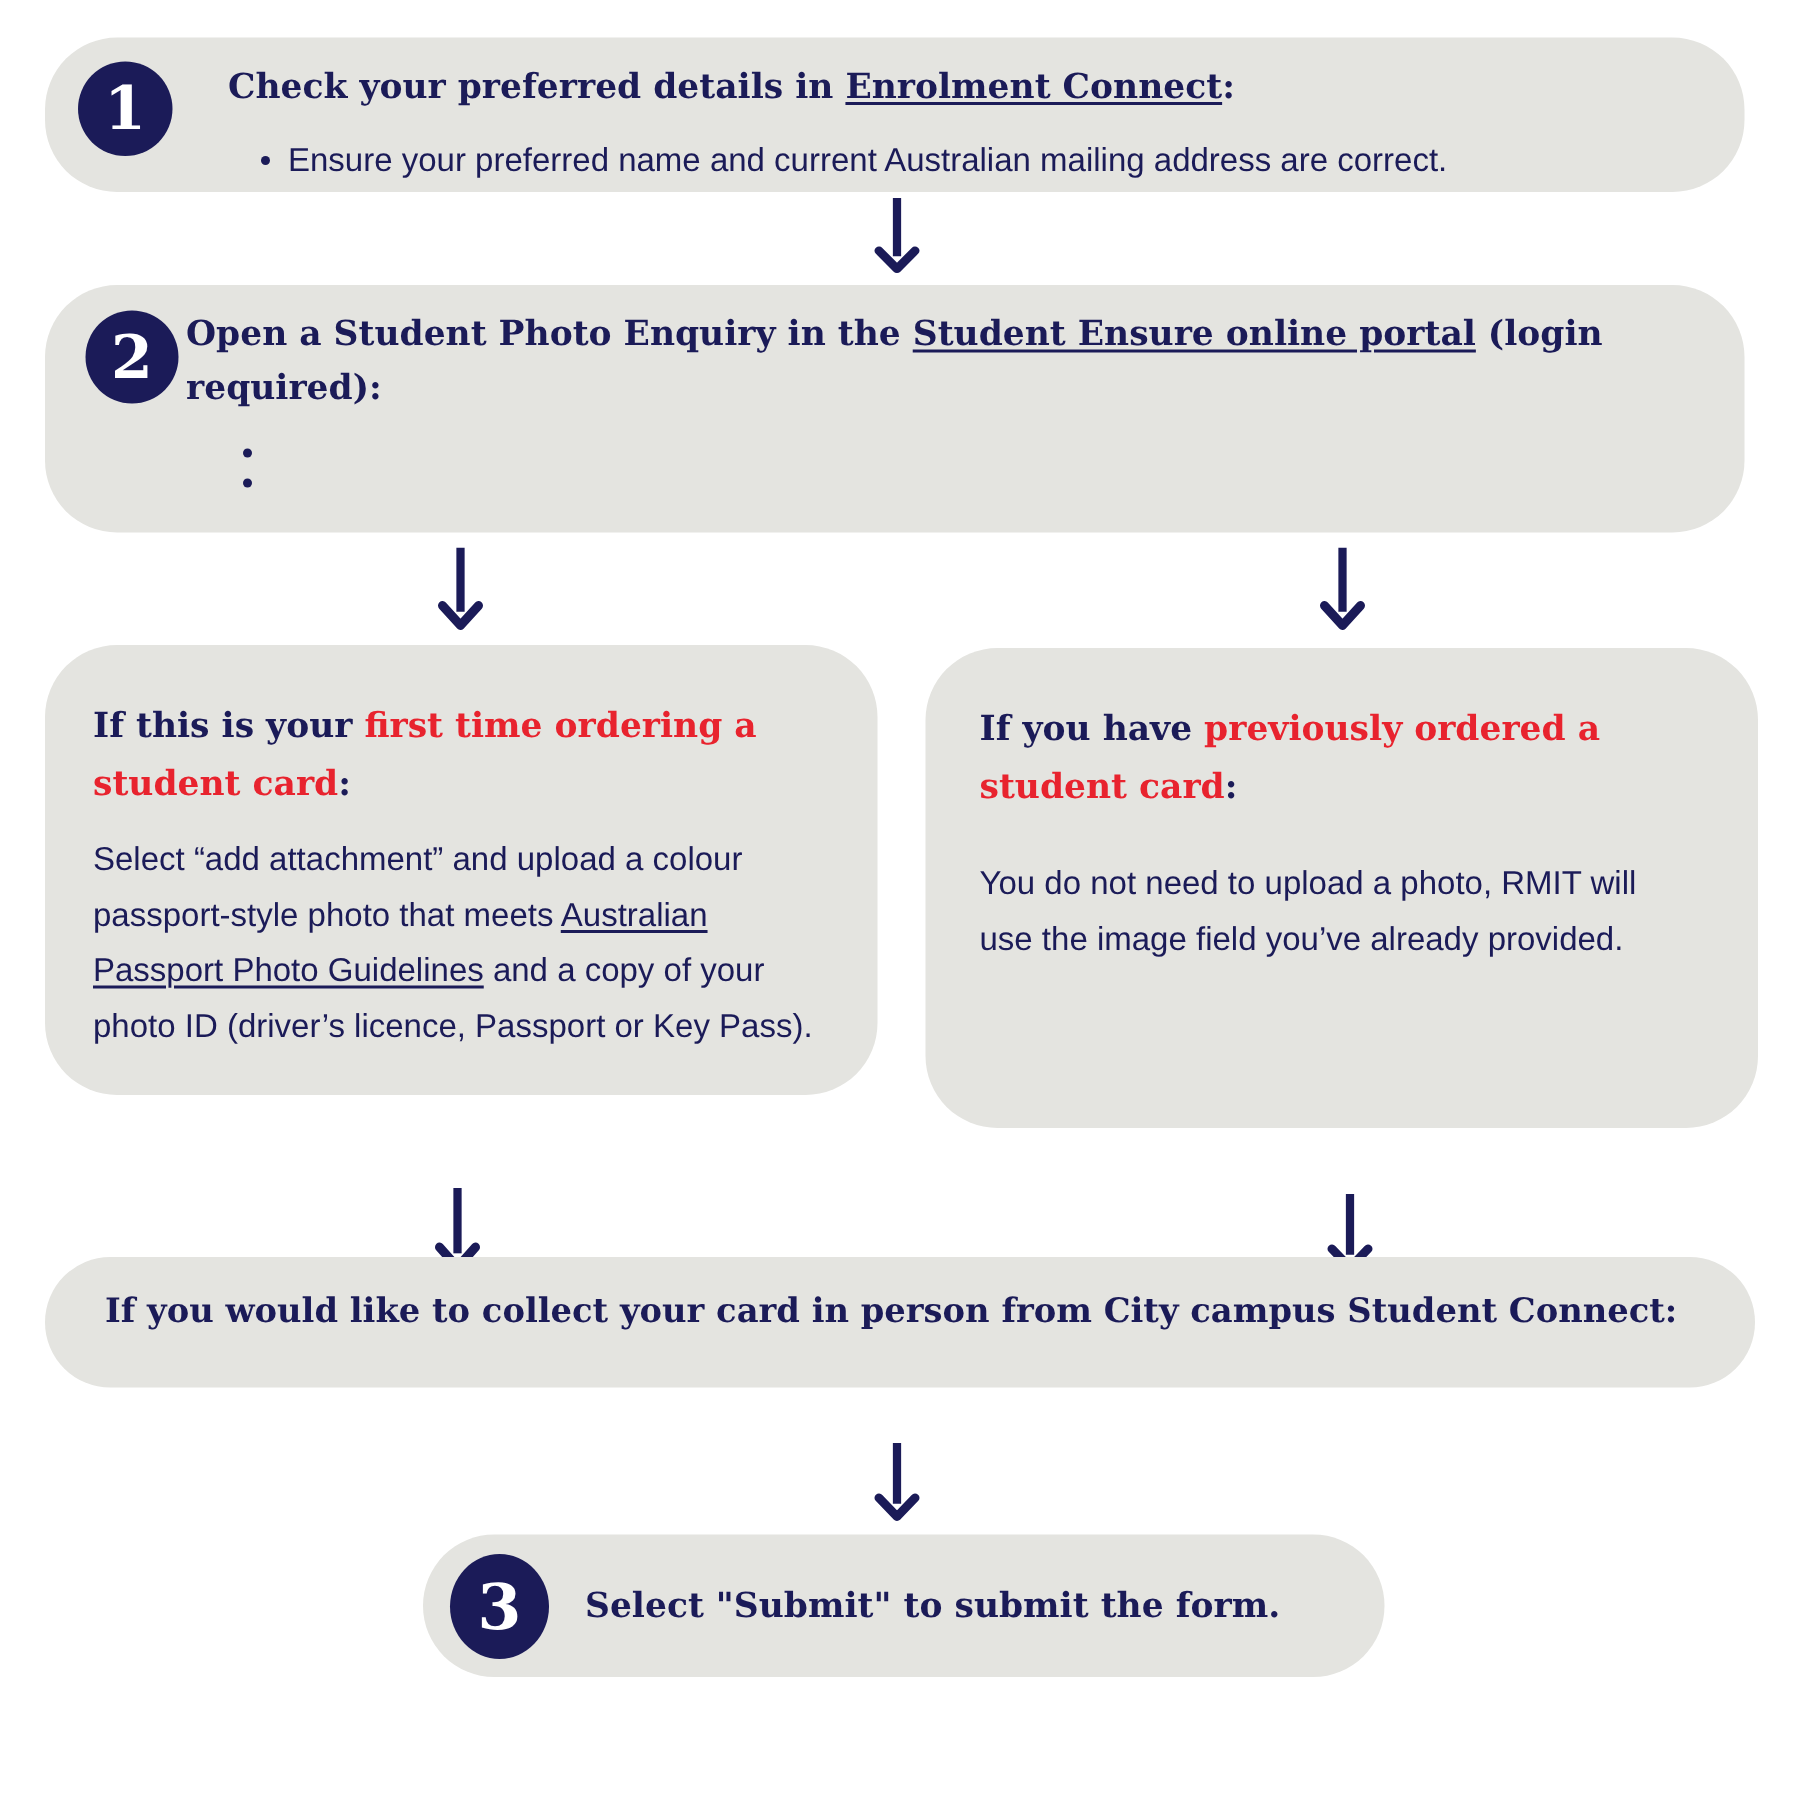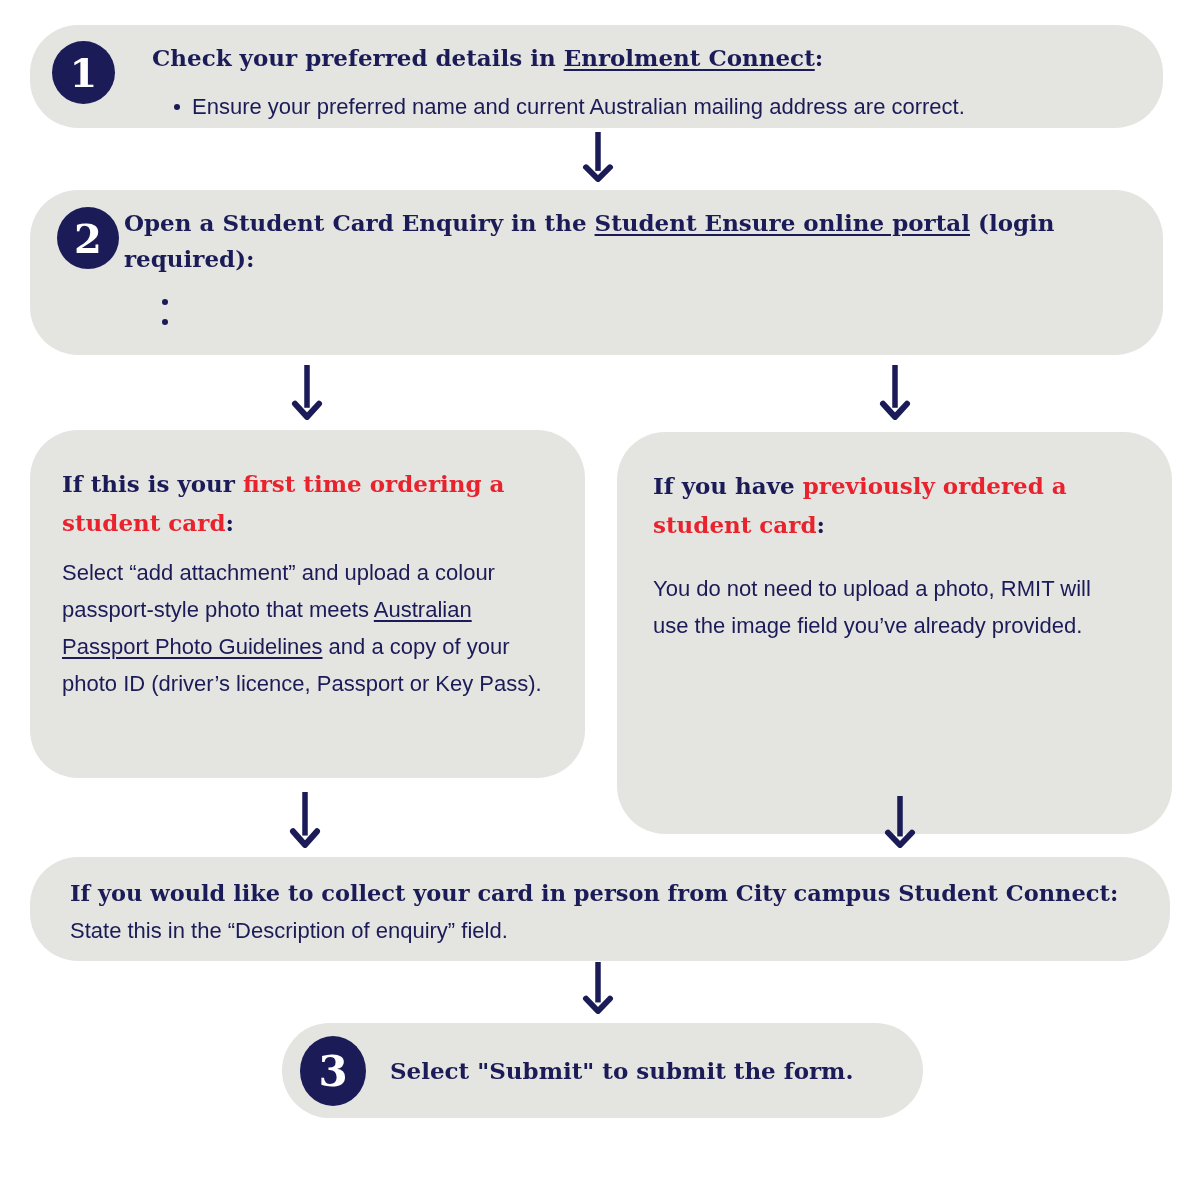--- a/index.html
+++ b/index.html
@@ -99,68 +99,67 @@
   <svg class="arrow" style="left:581px; top:132px;" width="34" height="50" viewBox="0 0 34 54" preserveAspectRatio="none">
     <line x1="17" y1="0" x2="17" y2="42" stroke="currentColor" stroke-width="5.5"></line>
     <path d="M5 38 L17 51 L29 38" fill="none" stroke="currentColor" stroke-width="6" stroke-linecap="round" stroke-linejoin="round"></path>
   </svg>
 
   <section class="box" style="left:30px; top:190px; width:1133px; height:165px;">
     <div class="circle" style="left:27px; top:17px; width:62px; height:62px;">
       <span>2</span>
     </div>
     <div style="position:absolute; left:94px; top:15px; width:990px;">
-      <h2 class="heading" style="max-width:950px;"><span>Open a Student Card Enquiry in the </span><a class="link">Student Ensure online portal</a><span> (login required):</span></h2>
+      <h2 class="heading" style="max-width:950px;"><span>Open a Student Photo Enquiry in the </span><a class="link">Student Ensure online portal</a><span> (login required):</span></h2>
       <ul class="bullets" style="padding-left:38px; margin-top:8px;">
         <li>
           <span class="dot"></span>
         </li>
         <li>
           <span class="dot"></span>
         </li>
       </ul>
     </div>
   </section>
 
   <svg class="arrow" style="left:290px; top:365px;" width="34" height="55" viewBox="0 0 34 54" preserveAspectRatio="none">
     <line x1="17" y1="0" x2="17" y2="42" stroke="currentColor" stroke-width="5.5"></line>
     <path d="M5 38 L17 51 L29 38" fill="none" stroke="currentColor" stroke-width="6" stroke-linecap="round" stroke-linejoin="round"></path>
   </svg>
   <svg class="arrow" style="left:878px; top:365px;" width="34" height="55" viewBox="0 0 34 54" preserveAspectRatio="none">
     <line x1="17" y1="0" x2="17" y2="42" stroke="currentColor" stroke-width="5.5"></line>
     <path d="M5 38 L17 51 L29 38" fill="none" stroke="currentColor" stroke-width="6" stroke-linecap="round" stroke-linejoin="round"></path>
   </svg>
 
-  <section class="box" style="left:30px; top:430px; width:555px; height:348px;">
+  <section class="box" style="left:30px; top:430px; width:555px; height:300px;">
     <div style="position:absolute; left:32px; top:34px; width:495px;">
       <h2 class="heading" style="line-height:39px; max-width:475px;"><span>If this is your </span><span class="hl">first time ordering a student card</span><span>:</span></h2>
       <p class="body-text" style="margin-top:12px; max-width:492px;"><span>Select “add attachment” and upload a colour passport-style photo that meets </span><a class="link" style="text-decoration-thickness:1.5px;">Australian Passport Photo Guidelines</a><span> and a copy of your photo ID (driver’s licence, Passport or Key Pass).</span></p>
     </div>
   </section>
 
-  <section class="box" style="left:617px; top:432px; width:555px; height:402px;">
+  <section class="box" style="left:617px; top:432px; width:555px; height:320px;">
     <div style="position:absolute; left:36px; top:34px; width:495px;">
       <h2 class="heading" style="line-height:39px; max-width:440px;"><span>If you have </span><span class="hl">previously ordered a student card</span><span>:</span></h2>
       <p class="body-text" style="margin-top:26px; max-width:470px;">You do not need to upload a photo, RMIT will use the image field you’ve already provided.</p>
     </div>
   </section>
 
   <svg class="arrow" style="left:288px; top:792px;" width="34" height="56" viewBox="0 0 34 54" preserveAspectRatio="none">
     <line x1="17" y1="0" x2="17" y2="42" stroke="currentColor" stroke-width="5.5"></line>
     <path d="M5 38 L17 51 L29 38" fill="none" stroke="currentColor" stroke-width="6" stroke-linecap="round" stroke-linejoin="round"></path>
   </svg>
   <svg class="arrow" style="left:883px; top:796px;" width="34" height="52" viewBox="0 0 34 54" preserveAspectRatio="none">
     <line x1="17" y1="0" x2="17" y2="42" stroke="currentColor" stroke-width="5.5"></line>
     <path d="M5 38 L17 51 L29 38" fill="none" stroke="currentColor" stroke-width="6" stroke-linecap="round" stroke-linejoin="round"></path>
   </svg>
 
-  <section class="box" style="left:30px; top:857px; width:1140px; height:104px;">
+  <section class="box" style="left:30px; top:838px; width:1140px; height:87px;">
     <div style="position:absolute; left:40px; top:18px; width:1080px;">
       <h2 class="heading" style="white-space:nowrap; font-size:22.5px;">If you would like to collect your card in person from City campus Student Connect:</h2>
-      <p class="body-text" style="line-height:34px; margin-top:3px;">State this in the “Description of enquiry” field.</p>
     </div>
   </section>
 
   <svg class="arrow" style="left:581px; top:962px;" width="34" height="52" viewBox="0 0 34 54" preserveAspectRatio="none">
     <line x1="17" y1="0" x2="17" y2="42" stroke="currentColor" stroke-width="5.5"></line>
     <path d="M5 38 L17 51 L29 38" fill="none" stroke="currentColor" stroke-width="6" stroke-linecap="round" stroke-linejoin="round"></path>
   </svg>
 
   <section class="box" style="left:282px; top:1023px; width:641px; height:95px; display:flex; align-items:center;">
     <div class="circle" style="left:18px; top:13px; width:66px; height:70px; font-size:42px;">

